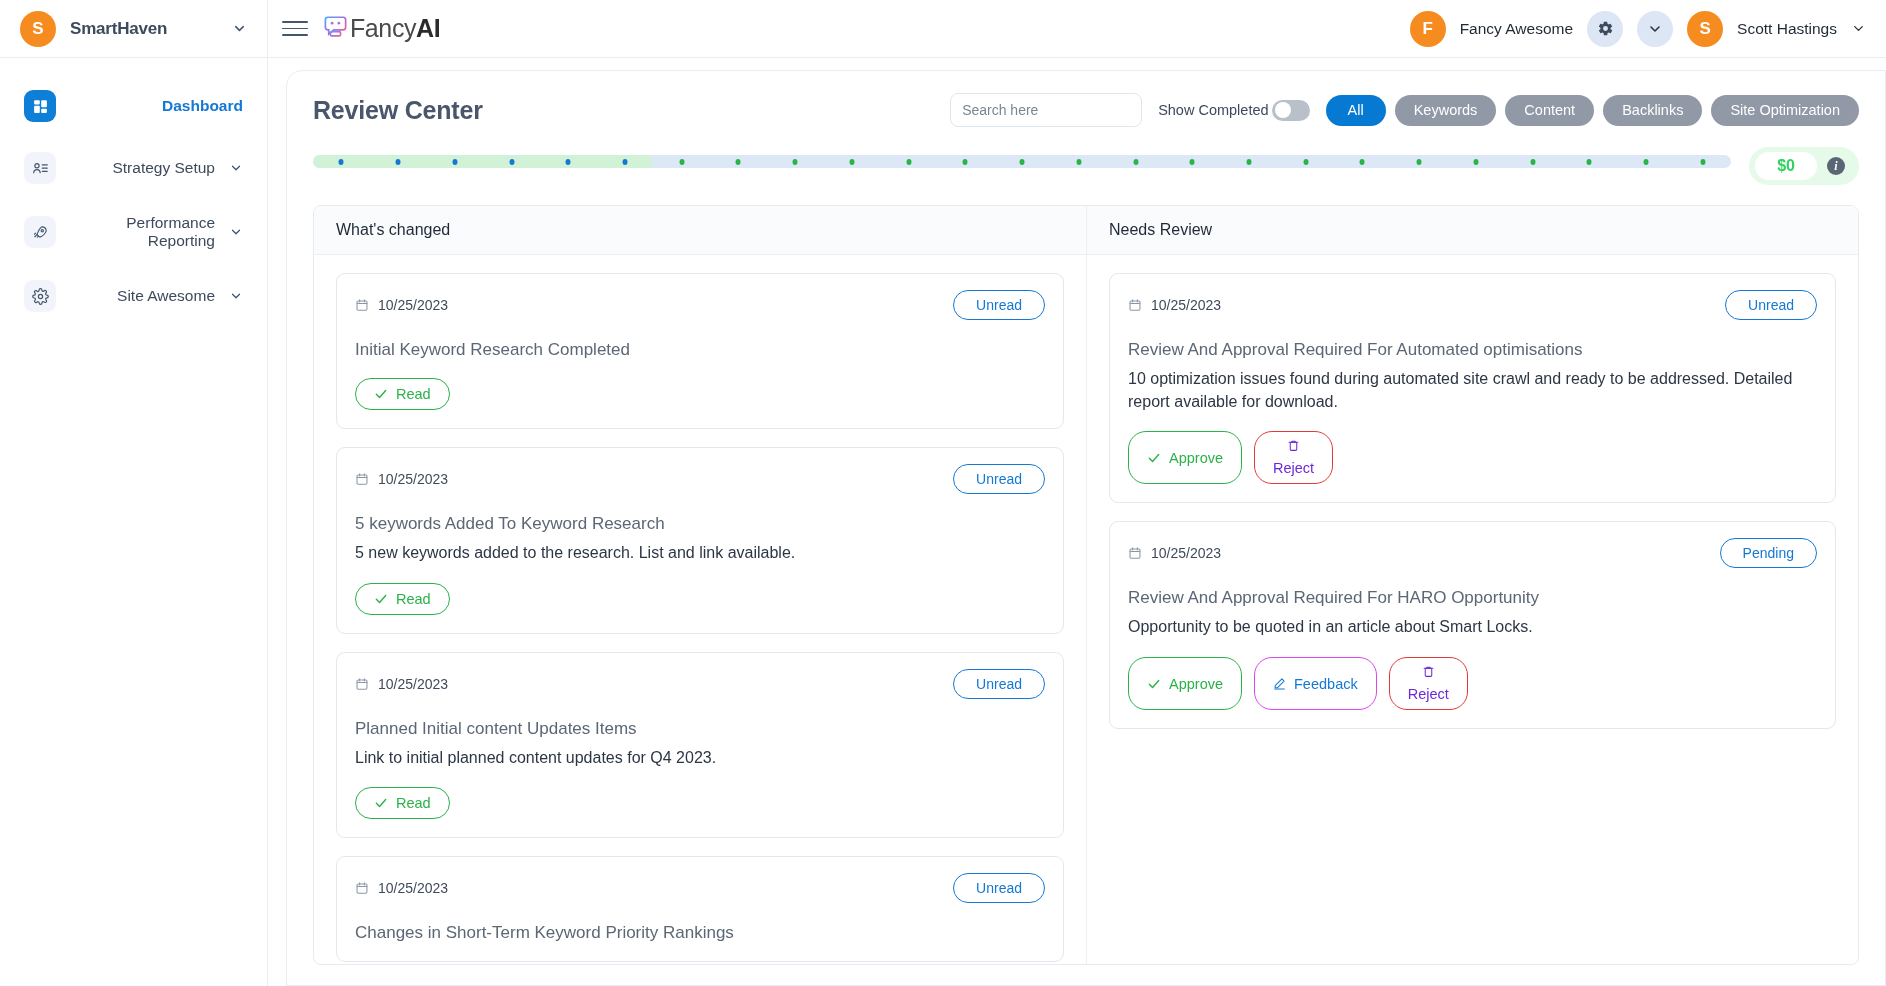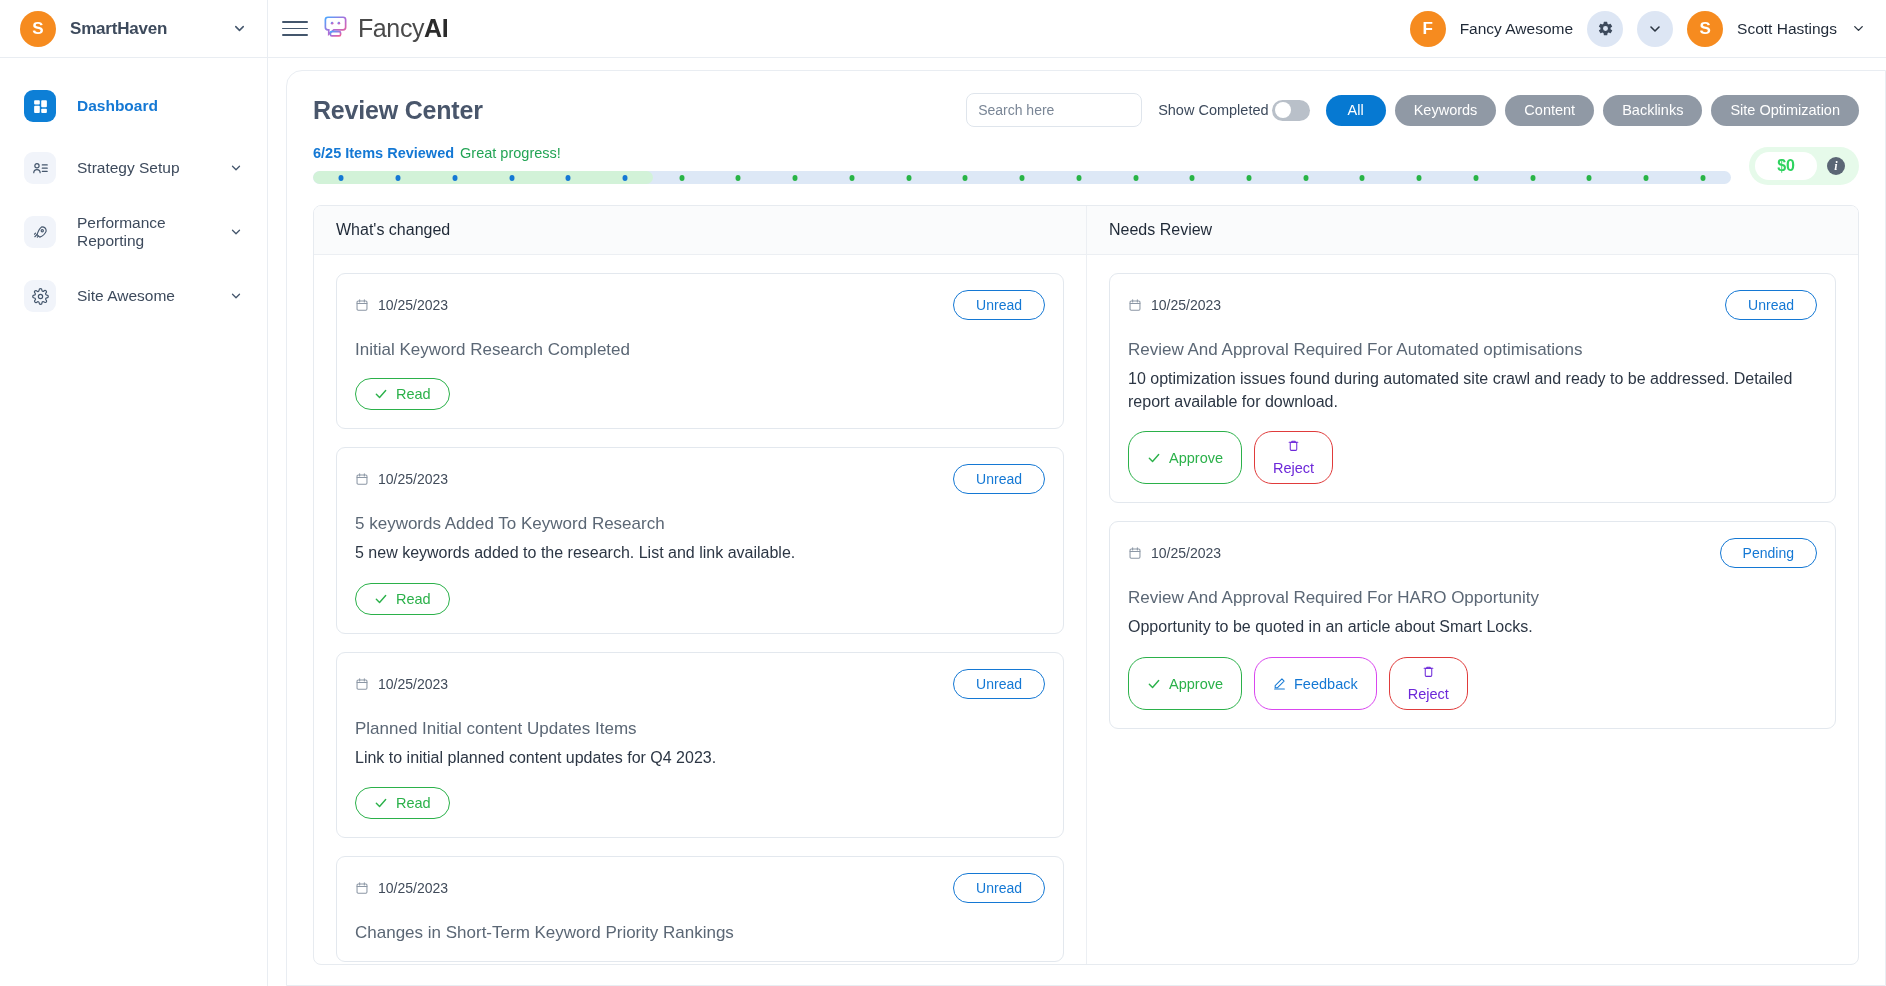--- a/index.html
+++ b/index.html
@@ -39,21 +39,21 @@
 
   .topbar-main {
     flex: 1 1 auto; display: flex; align-items: center;
     padding: 0 20px 0 14px; gap: 14px;
   }
   .hamburger {
     width: 26px; height: 26px; display: flex; flex-direction: column;
     justify-content: center; gap: 5px; cursor: pointer;
   }
   .hamburger span { display: block; height: 1.6px; background: #44566c; border-radius: 2px; }
-  .logo-wrap { display: flex; align-items: center; gap: 9px; }
+  .logo-wrap { display: flex; align-items: center; gap: 1px; }
   .logo-text { font-size: 25px; color: #4a4a4a; letter-spacing: -0.4px; }
   .logo-text b { color: #2b2b2b; font-weight: 700; }
   .logo-text span.light { font-weight: 300; }
   .spacer { flex: 1 1 auto; }
 
   .user-chip { display: flex; align-items: center; gap: 14px; }
   .user-name { font-size: 15.5px; color: #1f2937; font-weight: 500; }
   .circle-btn {
     width: 36px; height: 36px; border-radius: 50%;
     background: #dde6f4; display: flex; align-items: center; justify-content: center;
@@ -64,23 +64,23 @@
   .body-wrap { flex: 1 1 auto; display: flex; min-height: 0; background: #ffffff; }
 
   
   .sidebar {
     width: 268px; flex: 0 0 268px;
     border-right: 1px solid #e9edf2;
     padding: 24px 16px 0 16px;
     background: #fff;
   }
   .nav-item {
-    display: flex; align-items: center; gap: 21px;
+    display: flex; align-items: center; gap: 14px;
     padding: 8px 8px; margin-bottom: 14px;
-    border-radius: 10px; cursor: pointer;
+    border-radius: 10px; cursor: pointer; text-align: right;
   }
   .nav-icon {
     width: 32px; height: 32px; border-radius: 9px; flex: 0 0 32px;
     display: flex; align-items: center; justify-content: center;
     background: #f1f4fa; color: #44566c;
   }
   .nav-item.active .nav-icon { background: #0d7fd6; color: #fff; }
   .nav-label { flex: 1 1 auto; font-size: 15.5px; color: #3d4a5c; font-weight: 500; }
   .nav-item.active .nav-label { color: #1478d4; font-weight: 600; }
 
@@ -93,21 +93,21 @@
     overflow: hidden;
   }
 
   .page-head { display: flex; align-items: center; gap: 16px; }
   .page-title { font-size: 25px; font-weight: 700; color: #49566b; letter-spacing: -0.2px; }
   .head-right { margin-left: auto; display: flex; align-items: center; gap: 16px; }
 
   .searchbox {
     display: flex; align-items: center;
     border: 1px solid #dfe5ec; border-radius: 8px;
-    height: 34px; width: 176px; overflow: hidden;
+    height: 34px; width: 192px; overflow: hidden;
   }
   .searchbox input {
     border: 0; outline: 0; height: 100%; flex: 1 1 auto;
     padding: 0 11px; font-size: 14px; color: #3d4a5c;
     font-family: "Liberation Sans", sans-serif; background: transparent;
   }
   .searchbox input::placeholder { color: #7a8696; }
 
   .toggle-group { display: flex; align-items: center; gap: 3px; }
   .toggle-label { font-size: 14.5px; color: #3d4a5c; }
@@ -359,23 +359,20 @@
             <button class="chip">Keywords</button>
             <button class="chip">Content</button>
             <button class="chip">Backlinks</button>
             <button class="chip">Site Optimization</button>
           </div>
         </div>
       </div>
 
       <div class="progress-row">
         <div class="progress-left">
-          <div class="progress-caption">
-            <span class="counted">6/25 Items Reviewed</span><span class="note">Great progress!</span>
-          </div>
           <div class="track">
             <div class="track-fill" style="width: 24%;"></div>
             <div class="track-dots">
                 <i class="dot-done" style="left: 2%;"></i>
                 <i class="dot-done" style="left: 6%;"></i>
                 <i class="dot-done" style="left: 10%;"></i>
                 <i class="dot-done" style="left: 14%;"></i>
                 <i class="dot-done" style="left: 18%;"></i>
                 <i class="dot-done" style="left: 22%;"></i>
                 <i class="dot-todo" style="left: 26%;"></i>

